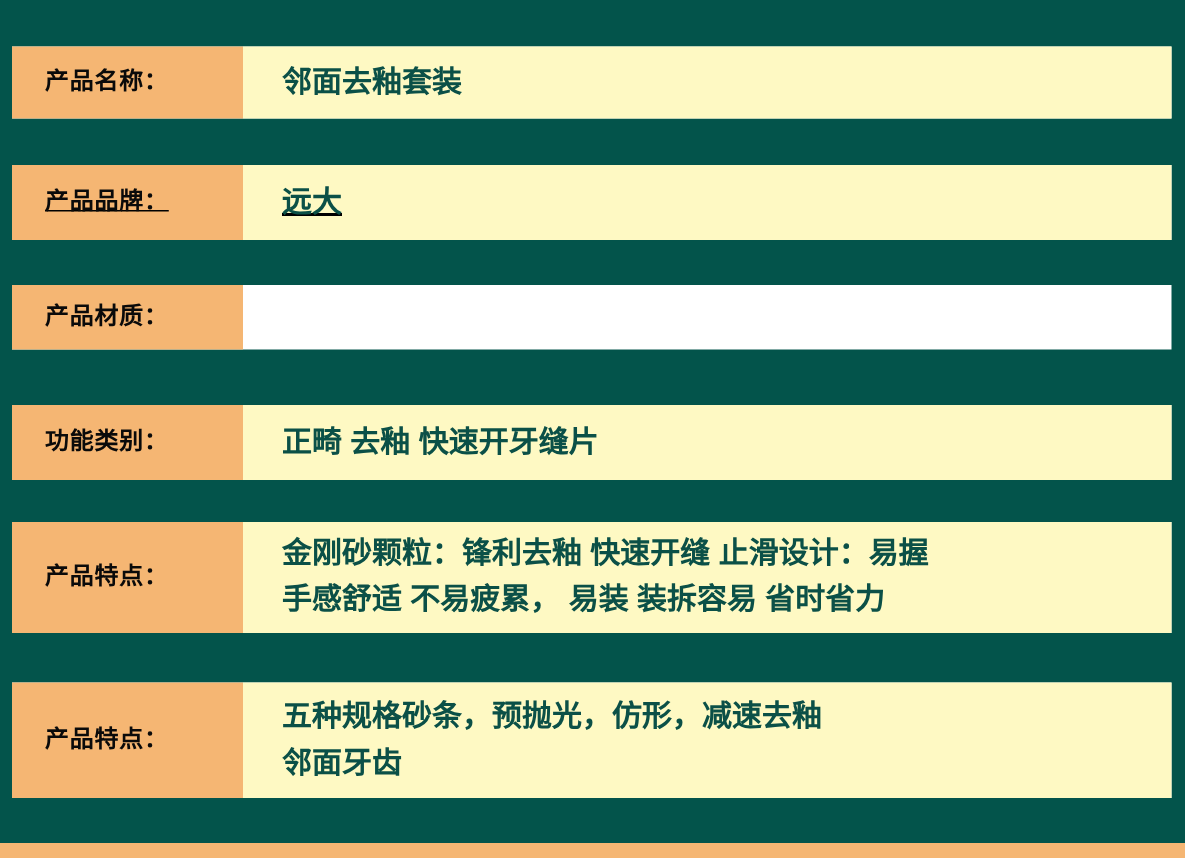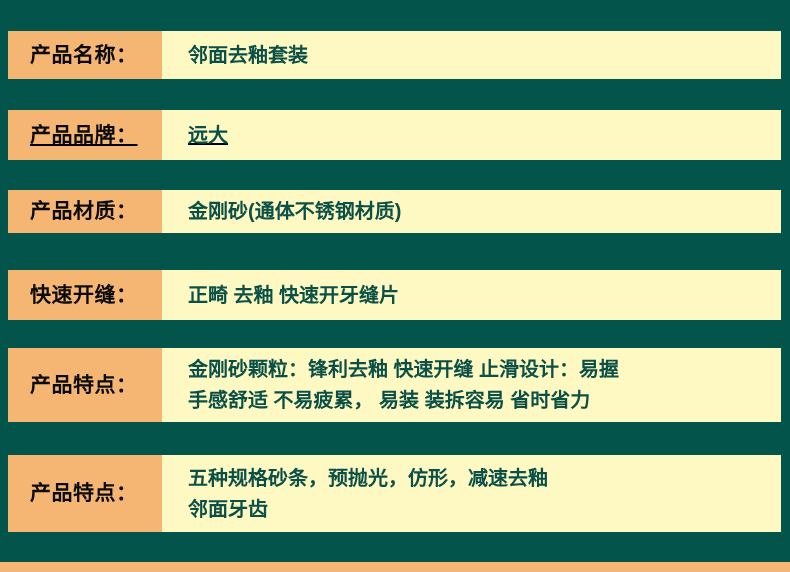--- a/index.html
+++ b/index.html
@@ -32,21 +32,21 @@
     display: flex;
     align-items: stretch;
     background: #FFFFFF;
   }
 
   .spec-label {
     flex: 0 0 154px;
     width: 154px;
     background: #F5B673;
     color: #0A0A0A;
-    font-size: 21px;
+    font-size: 16px;
     font-weight: bold;
     letter-spacing: 0.5px;
     display: flex;
     align-items: center;
     padding-left: 22px;
     box-sizing: border-box;
     line-height: 1.25;
   }
 
   .spec-value {
@@ -97,25 +97,24 @@
     <div class="spec-value">邻面去釉套装</div>
   </div>
 
   <div class="spec-row" id="row-product-brand">
     <div class="spec-label">产品品牌：</div>
     <div class="spec-value">远大</div>
   </div>
 
   <div class="spec-row" id="row-material">
     <div class="spec-label">产品材质：</div>
-    <div class="spec-value">金刚砂(通体不锈钢材质)</div>
   </div>
 
   <div class="spec-row" id="row-function-type">
-    <div class="spec-label">快速开缝：</div>
+    <div class="spec-label">功能类别：</div>
     <div class="spec-value">正畸 去釉 快速开牙缝片</div>
   </div>
 
   <div class="spec-row" id="row-features-1">
     <div class="spec-label">产品特点：</div>
     <div class="spec-value">金刚砂颗粒：锋利去釉 快速开缝 止滑设计：易握
 手感舒适 不易疲累， 易装 装拆容易 省时省力</div>
   </div>
 
   <div class="spec-row" id="row-features-2">

